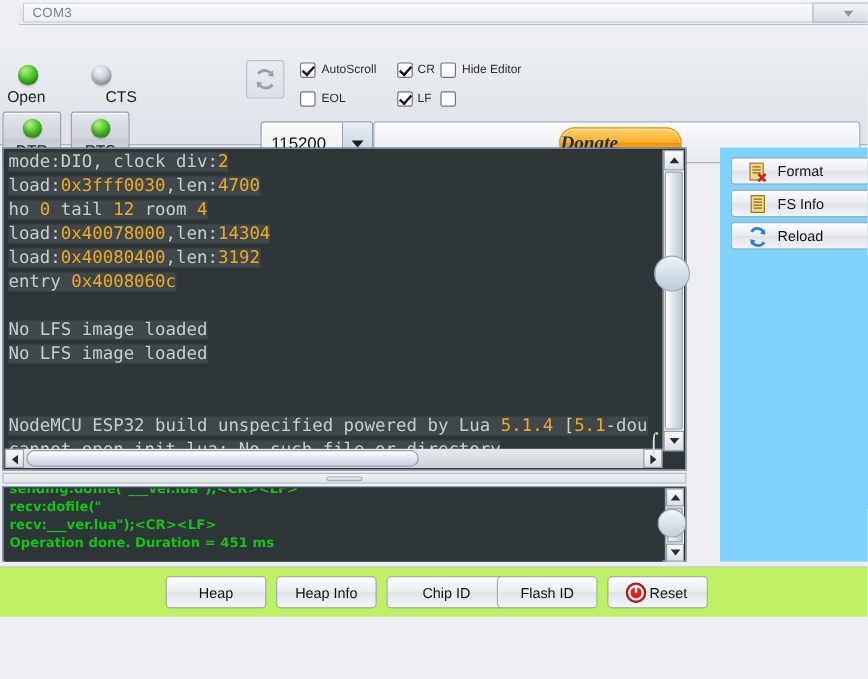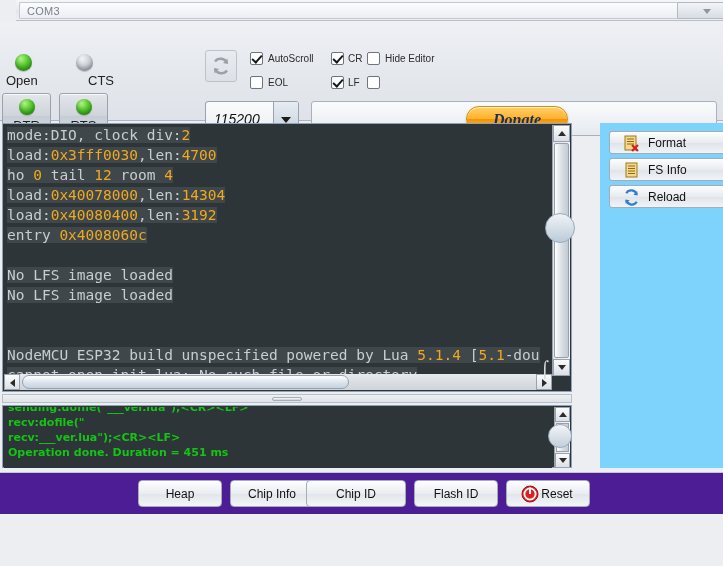--- a/index.html
+++ b/index.html
@@ -82,23 +82,23 @@
 
   .cbx{position:absolute;width:13px;height:13px;background:#fff;
        border:1px solid #6c7580;border-radius:2px;box-sizing:border-box;}
   .cbx.on::after{
     content:"";position:absolute;left:3px;top:0px;width:4px;height:8px;
     border:solid #16181b;border-width:0 2px 2px 0;transform:rotate(42deg);
   }
   .cbl{position:absolute;font-size:10px;color:#2b2b2b;white-space:nowrap;}
 
   .baudwrap{
-    position:absolute;left:205px;top:80px;width:94px;height:35px;
+    position:absolute;left:217px;top:80px;width:94px;height:35px;
     background:linear-gradient(to bottom,#fafbfc,#e9ecf0);
-    border:1px solid #9aa2ad;border-radius:3px;box-sizing:border-box;font-style:italic;
+    border:1px solid #9aa2ad;border-radius:3px;box-sizing:border-box;
   }
   .baudwrap .bv{position:absolute;left:8px;top:9px;font-size:14px;color:#111;}
   .baudwrap .bd{
     position:absolute;right:0;top:0;width:25px;height:33px;
     background:linear-gradient(to bottom,#e7ecf3,#c5d1dd);
     border-left:1px solid #9aa2ad;border-radius:0 2px 2px 0;box-sizing:border-box;
   }
   .baudwrap .bd .arw{
     position:absolute;left:50%;top:50%;margin-left:-5px;margin-top:-2px;
     width:0;height:0;border-left:5px solid transparent;border-right:5px solid transparent;
@@ -111,21 +111,21 @@
     border:1px solid #a9b1bb;border-radius:3px;box-sizing:border-box;
   }
   .donate{
     position:absolute;left:154px;top:4px;width:102px;height:26px;
     background:linear-gradient(to bottom,#ffd06a 0%,#ffb22e 48%,#f59400 52%,#ffc458 100%);
     border:1px solid #d98f00;border-radius:13px;
     box-shadow:inset 0 1px 0 rgba(255,255,255,.75),0 1px 2px rgba(0,0,0,.25);
     box-sizing:border-box;
   }
   .donate span{
-    position:absolute;left:0;right:0;top:4px;text-align:center;
+    position:absolute;left:0;right:0;top:4px;
     font-size:16px;font-weight:bold;font-style:italic;color:#16305e;
     font-family:"Liberation Serif",serif;
   }
 
   
   .termwrap{
     position:absolute;left:2px;top:123px;width:570px;height:269px;
     border:1px solid #8fa2b8;background:#2e3538;box-sizing:border-box;
   }
   .term{
@@ -250,21 +250,21 @@
     position:absolute;left:9px;width:128px;height:23px;
     background:linear-gradient(to bottom,#fdfdfe,#e8ebef 50%,#dfe3e9 51%,#f1f3f6);
     border:1px solid #a4acb7;border-radius:3px;box-sizing:border-box;
     box-shadow:inset 0 1px 0 rgba(255,255,255,.85);
   }
   .rbtn .lbl{position:absolute;left:38px;top:4px;font-size:12px;color:#111;}
 
   
   .bottombar{
     position:absolute;left:0;top:472px;width:723px;height:42px;
-    background:#4c1d95;border-top:1px solid #c2c8d1;box-sizing:border-box;
+    background:#bef264;border-top:1px solid #c2c8d1;box-sizing:border-box;
   }
   .bbtn{
     position:absolute;top:7px;height:27px;
     background:linear-gradient(to bottom,#fdfdfe,#eaedf1 50%,#e1e5ea 51%,#f3f5f7);
     border:1px solid #a4acb7;border-radius:4px;box-sizing:border-box;
     box-shadow:inset 0 1px 0 rgba(255,255,255,.9);
   }
   .bbtn .lbl{position:absolute;left:0;right:0;top:6px;text-align:center;font-size:12px;color:#111;}
 
   .statusarea{
@@ -417,23 +417,23 @@
       </svg>
       <div class="lbl">Reload</div>
     </div>
   </div>
 
   <div class="bottombar">
     <div class="bbtn" style="left:138px;width:84px;">
       <div class="lbl">Heap</div>
     </div>
     <div class="bbtn" style="left:230px;width:84px;">
-      <div class="lbl">Chip Info</div>
-    </div>
-    <div class="bbtn" style="left:306px;width:100px;padding-left:45px;">
+      <div class="lbl">Heap Info</div>
+    </div>
+    <div class="bbtn" style="left:322px;width:100px;padding-left:45px;">
       <div class="lbl">Chip ID</div>
     </div>
     <div class="bbtn" style="left:414px;width:84px;">
       <div class="lbl">Flash ID</div>
     </div>
     <div class="bbtn" style="left:506px;width:84px;">
       <svg style="position:absolute;left:14px;top:4px;" width="18" height="18" viewBox="0 0 18 18">
         <circle cx="9" cy="9" r="8" fill="#e02020" stroke="#9d1010" stroke-width="1"></circle>
         <circle cx="9" cy="9" r="5.6" fill="none" stroke="#ffffff" stroke-width="1.8"></circle>
         <rect x="8" y="2.6" width="2" height="6.4" fill="#ffffff"></rect>

